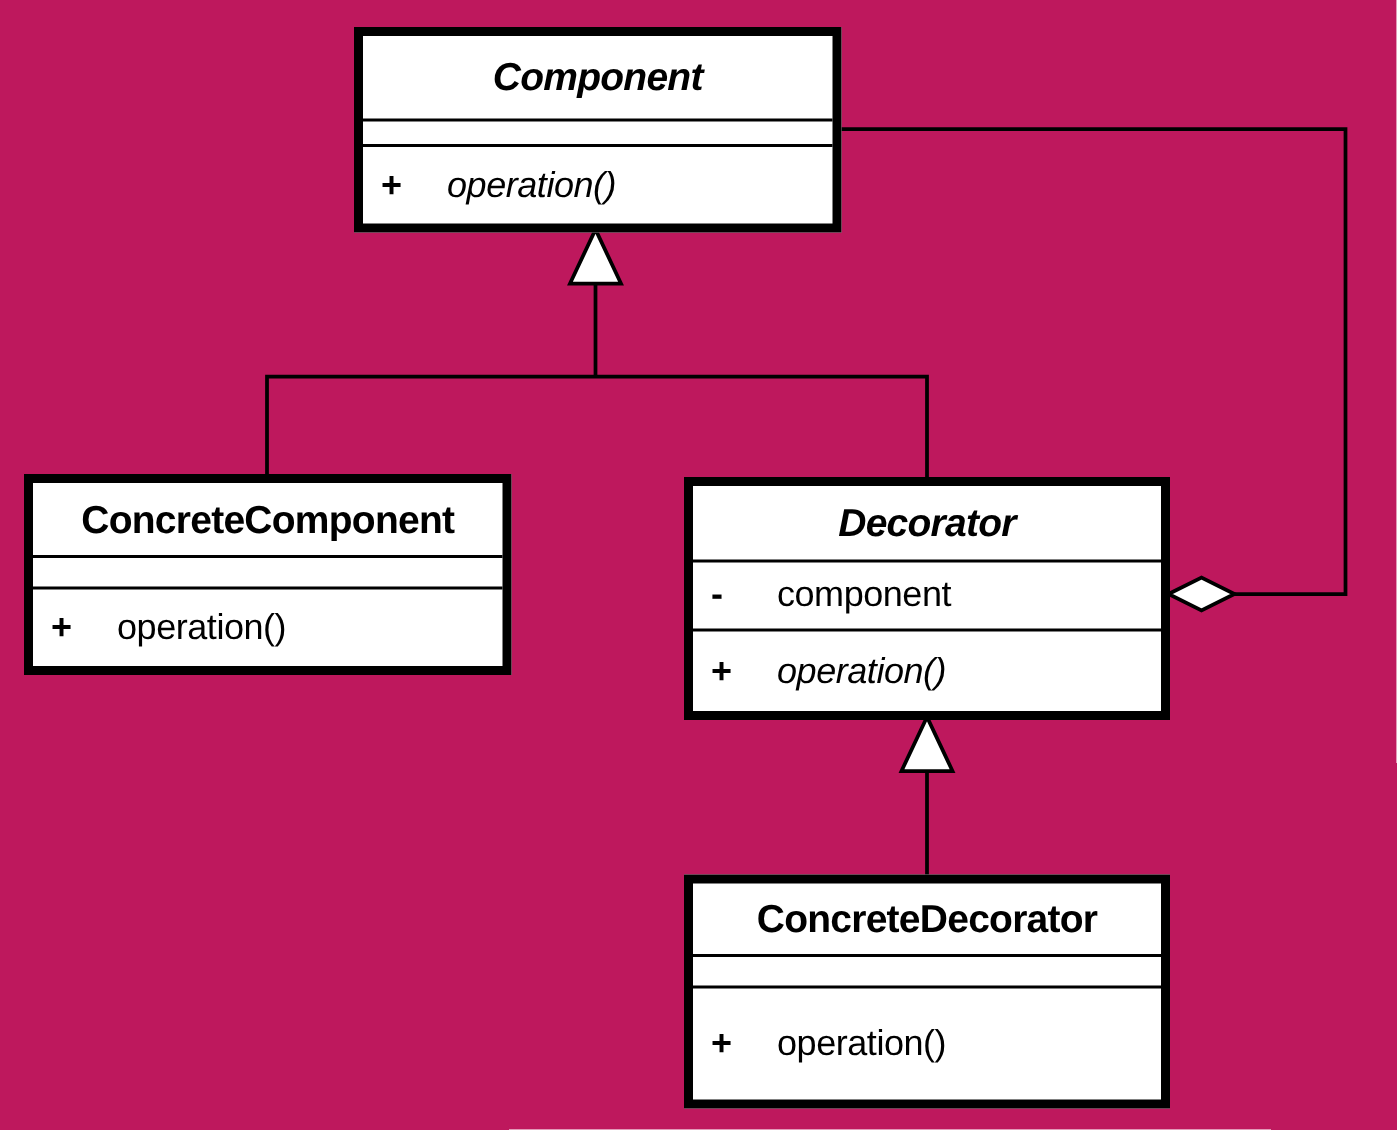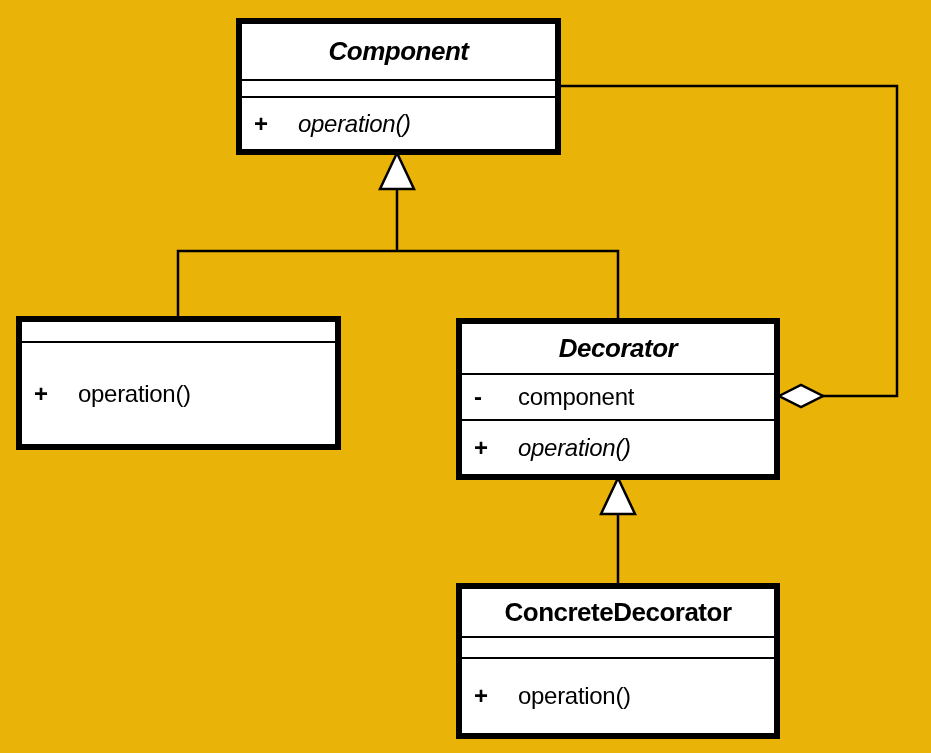--- a/index.html
+++ b/index.html
@@ -5,21 +5,21 @@
   html, body {
     margin: 0;
     padding: 0;
     background: #ffffff;
     font-family: "Liberation Sans", sans-serif;
   }
   .canvas {
     position: relative;
     width: 931px;
     height: 753px;
-    background: #eab308;
+    background: #be185d;
     overflow: hidden;
   }
   .connectors {
     position: absolute;
     left: 0;
     top: 0;
     z-index: 1;
   }
   .uml-class {
     position: absolute;
@@ -104,20 +104,21 @@
     <div class="cls-attrs" style="height:17px;"></div>
     <div class="cls-ops">
       <div class="member">
         <span class="vis">+</span>
         <span class="mname abstract">operation()</span>
       </div>
     </div>
   </div>
 
   <div class="uml-class" style="left:16px; top:316px; width:325px; height:134px;">
+    <div class="cls-title" style="height:50px;">ConcreteComponent</div>
     <div class="cls-attrs" style="height:21px;"></div>
     <div class="cls-ops">
       <div class="member">
         <span class="vis">+</span>
         <span class="mname">operation()</span>
       </div>
     </div>
   </div>
 
   <div class="uml-class" style="left:456px; top:318px; width:324px; height:162px;">

